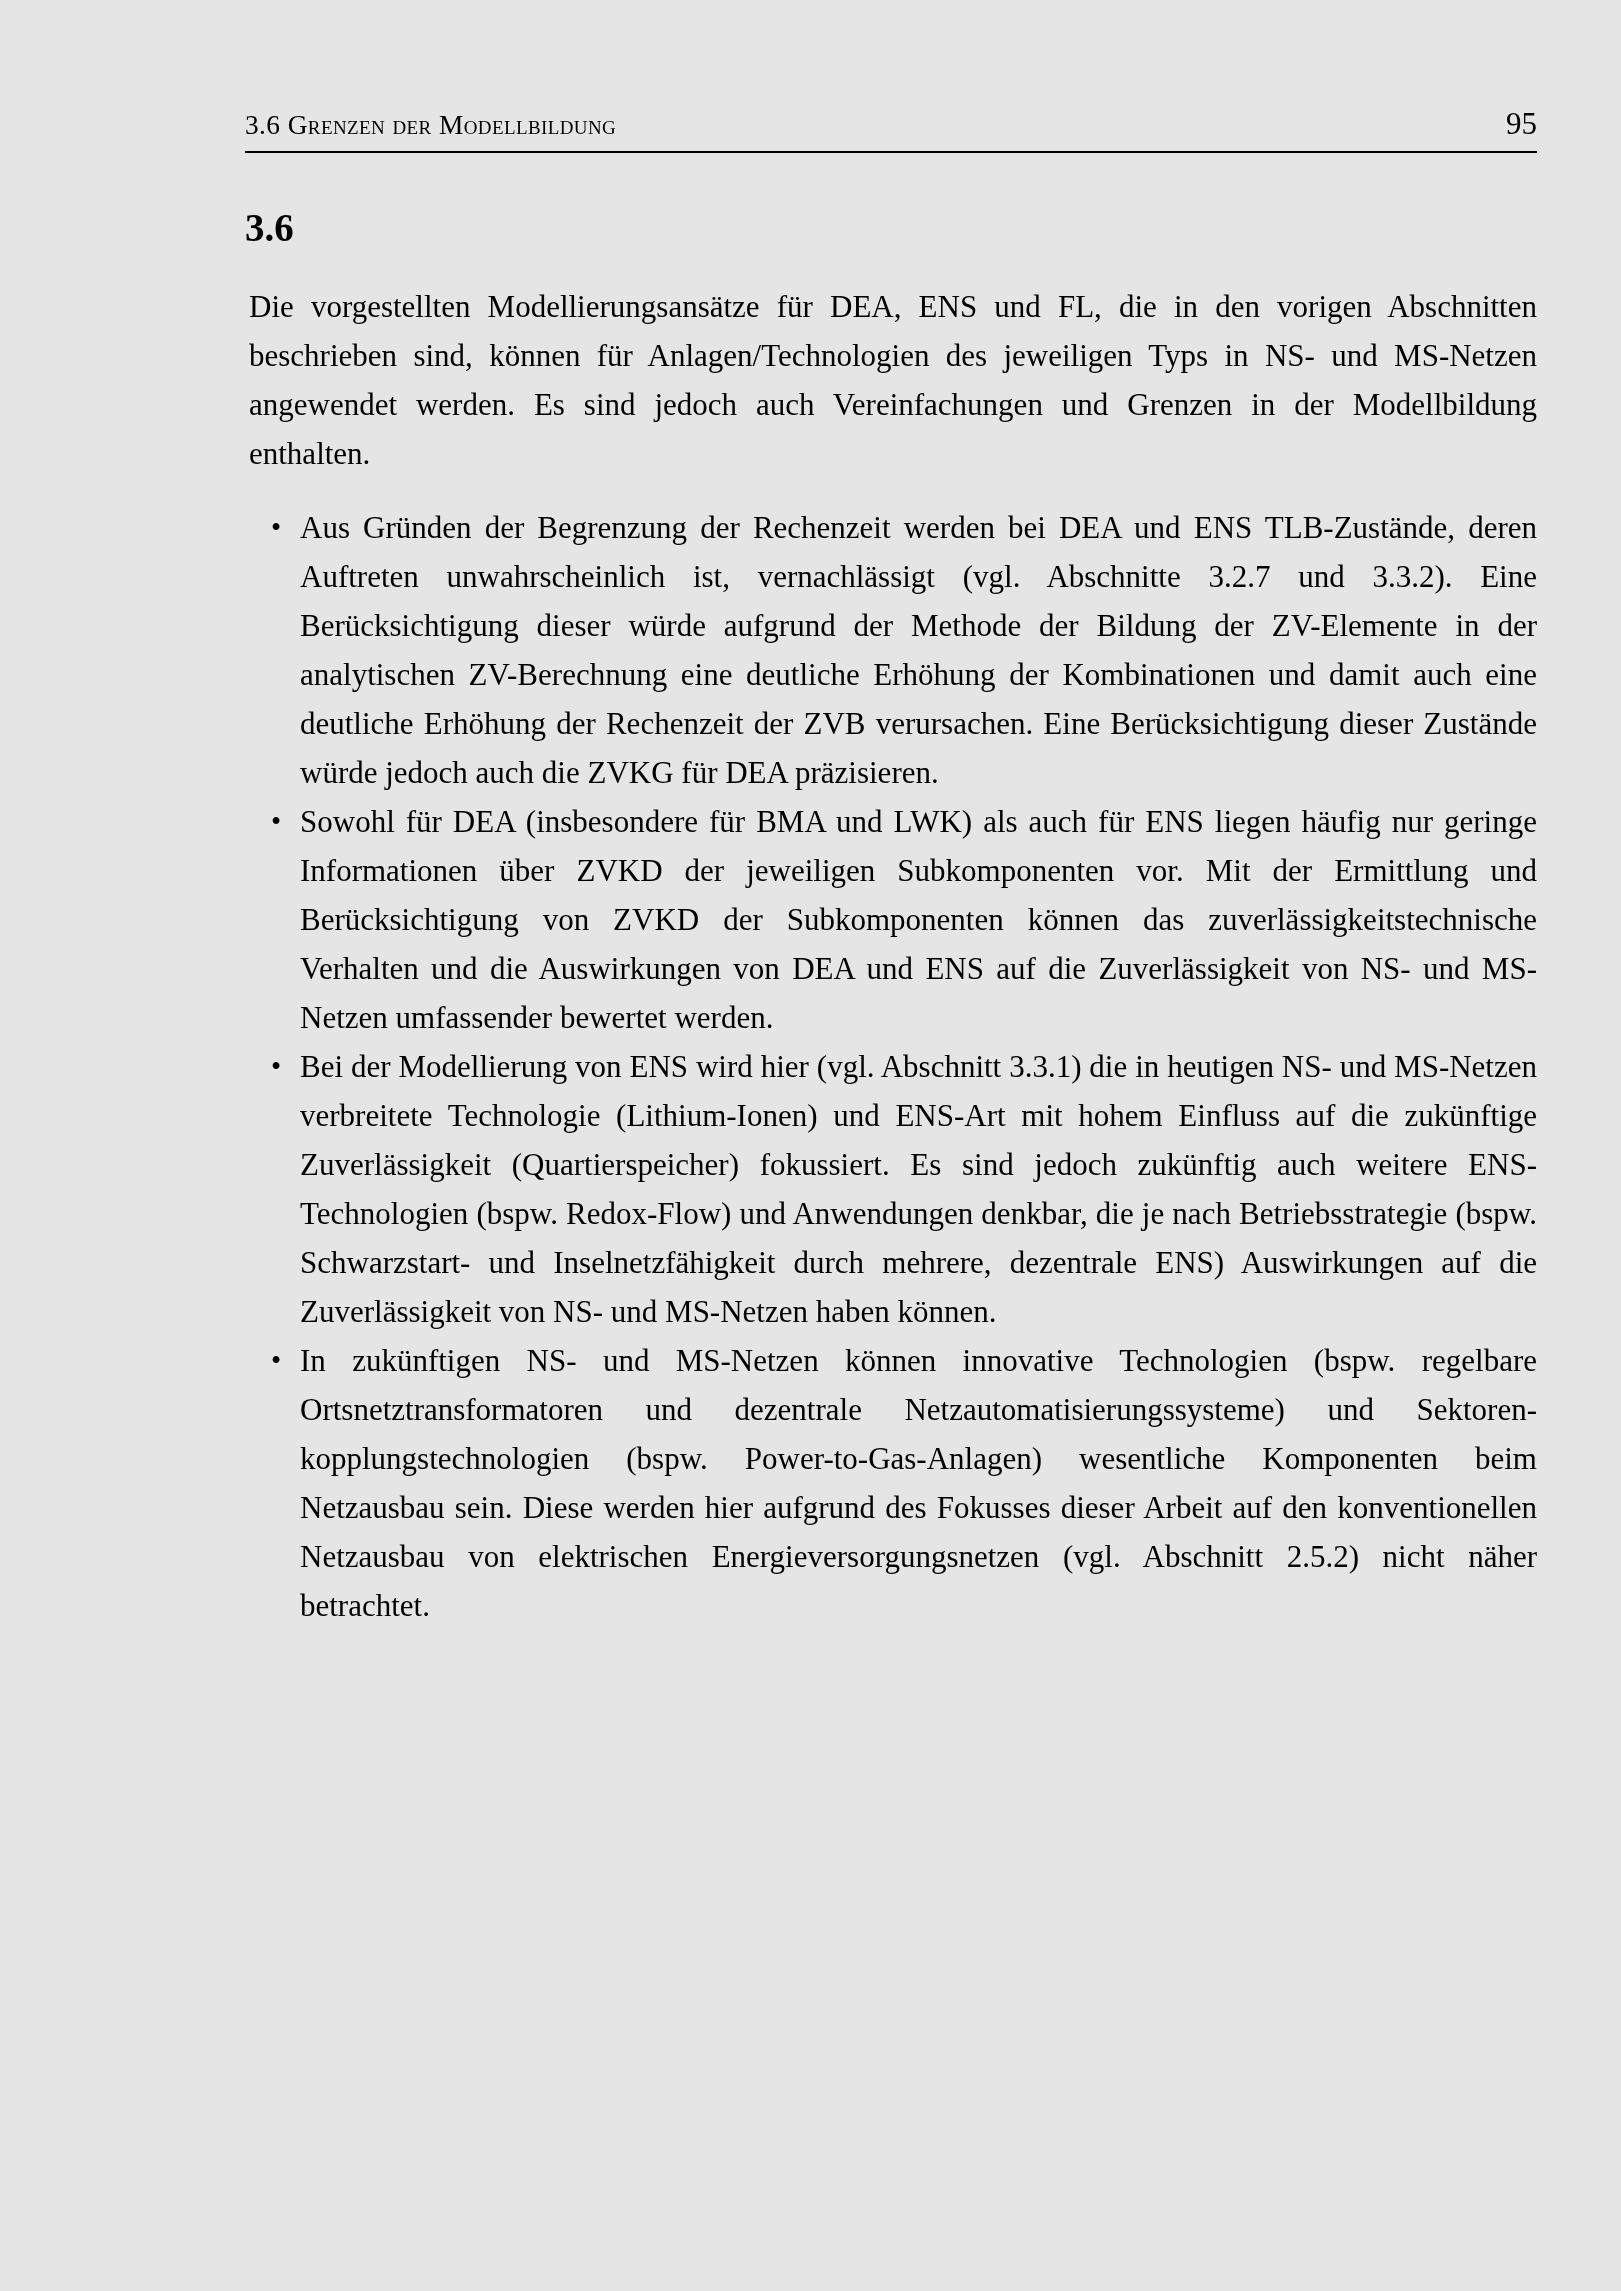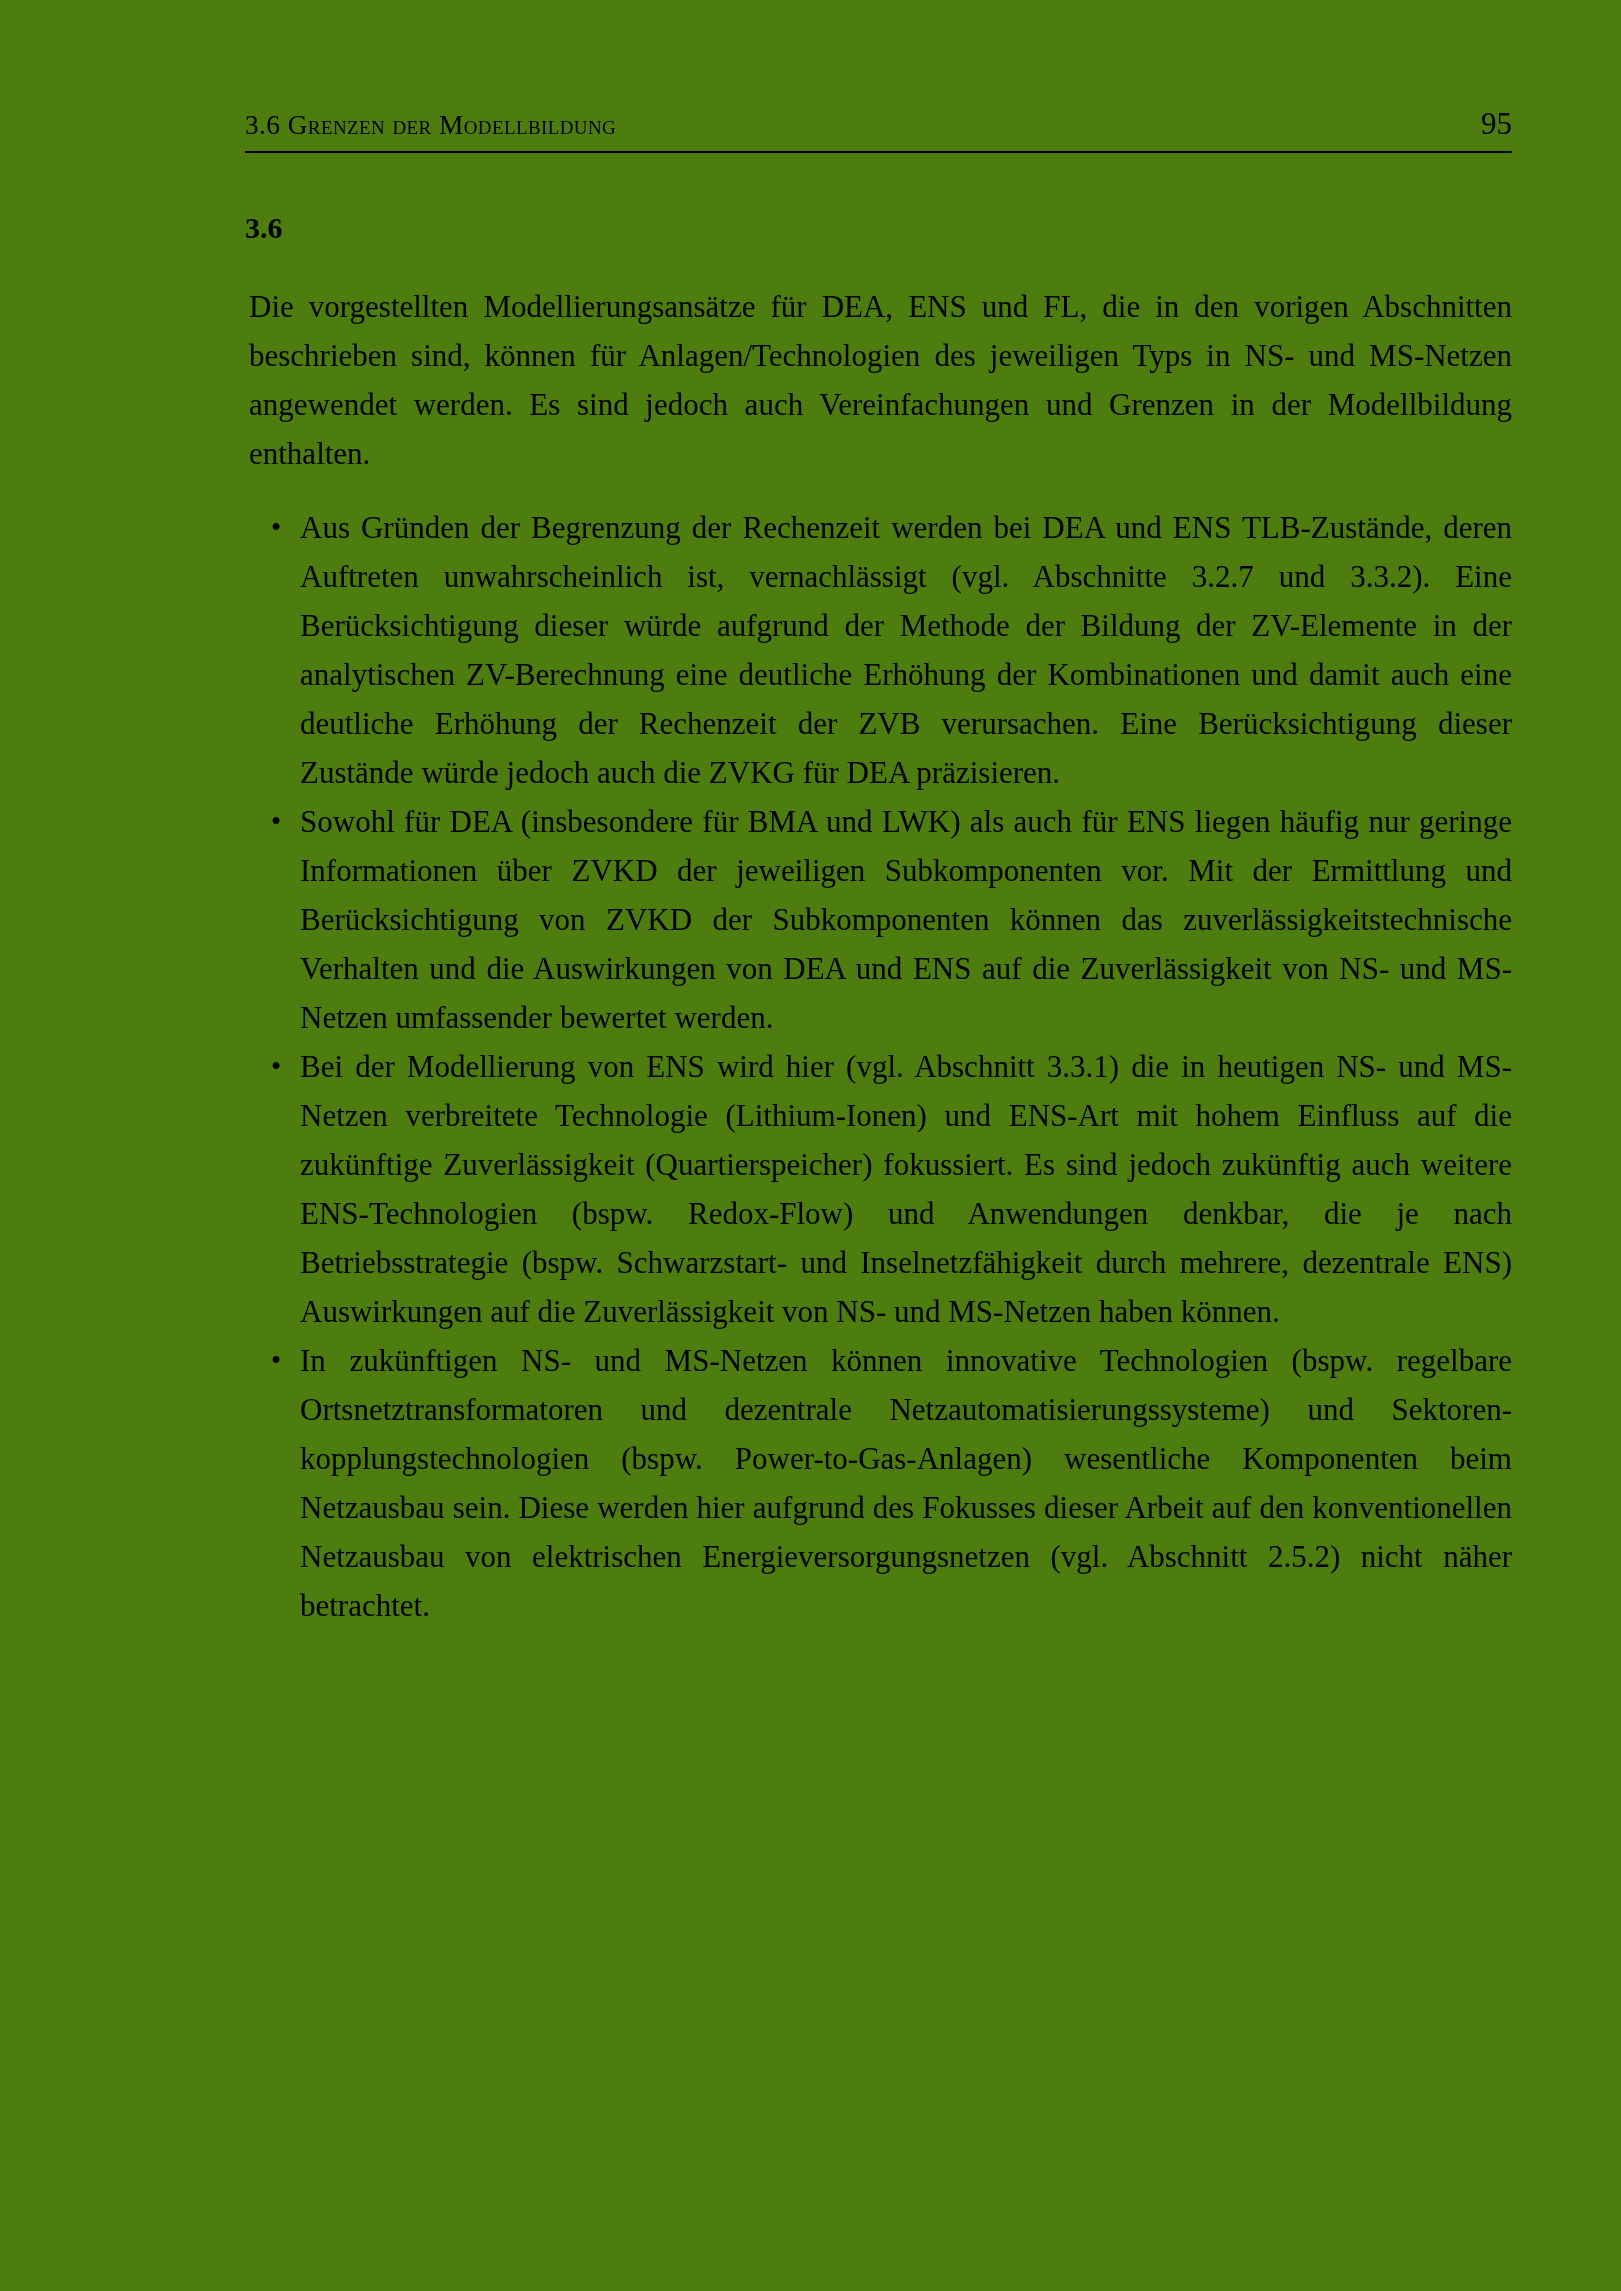--- a/index.html
+++ b/index.html
@@ -4,25 +4,25 @@
 <style>
   html, body {
     margin: 0;
     padding: 0;
     background: #ffffff;
   }
   .page {
     position: relative;
     width: 1621px;
     height: 2292px;
-    background: #4d7c0f;
+    background: #e5e5e5;
     color: #000000;
     font-family: "Liberation Serif", "DejaVu Serif", serif;
     box-sizing: border-box;
-    padding: 106px 109px 0 245px;
+    padding: 106px 84px 0 245px;
     overflow: hidden;
   }
   
   .page-header {
     display: flex;
     justify-content: space-between;
     align-items: baseline;
     border-bottom: 2px solid #000;
     padding-bottom: 8.8px;
   }
@@ -32,21 +32,21 @@
     letter-spacing: 0.4px;
   }
   .page-number {
     font-size: 31px;
   }
   
   .section-heading {
     display: flex;
     gap: 40px;
     margin: 49px 0 0 0;
-    font-size: 30px;
+    font-size: 39px;
     font-weight: bold;
     line-height: 51px;
   }
   
   .intro-paragraph {
     margin: 29px 0 0 4px;
     font-size: 31px;
     line-height: 49px;
     text-align: justify;
   }

